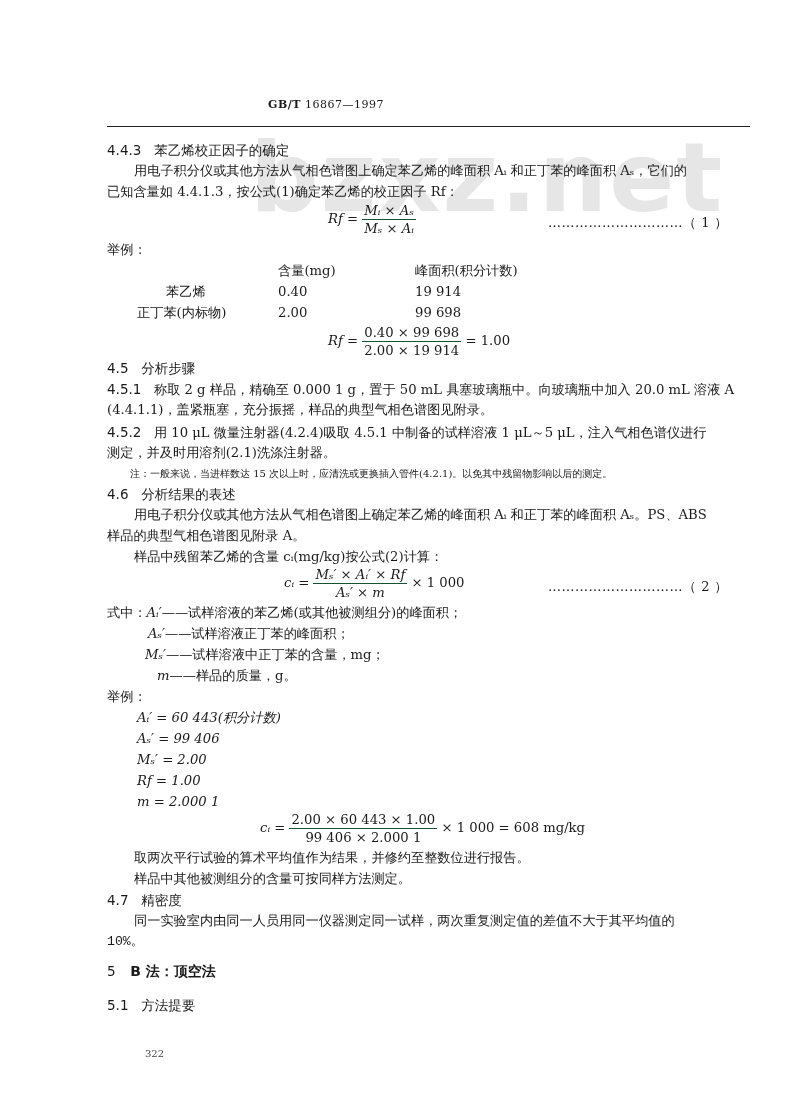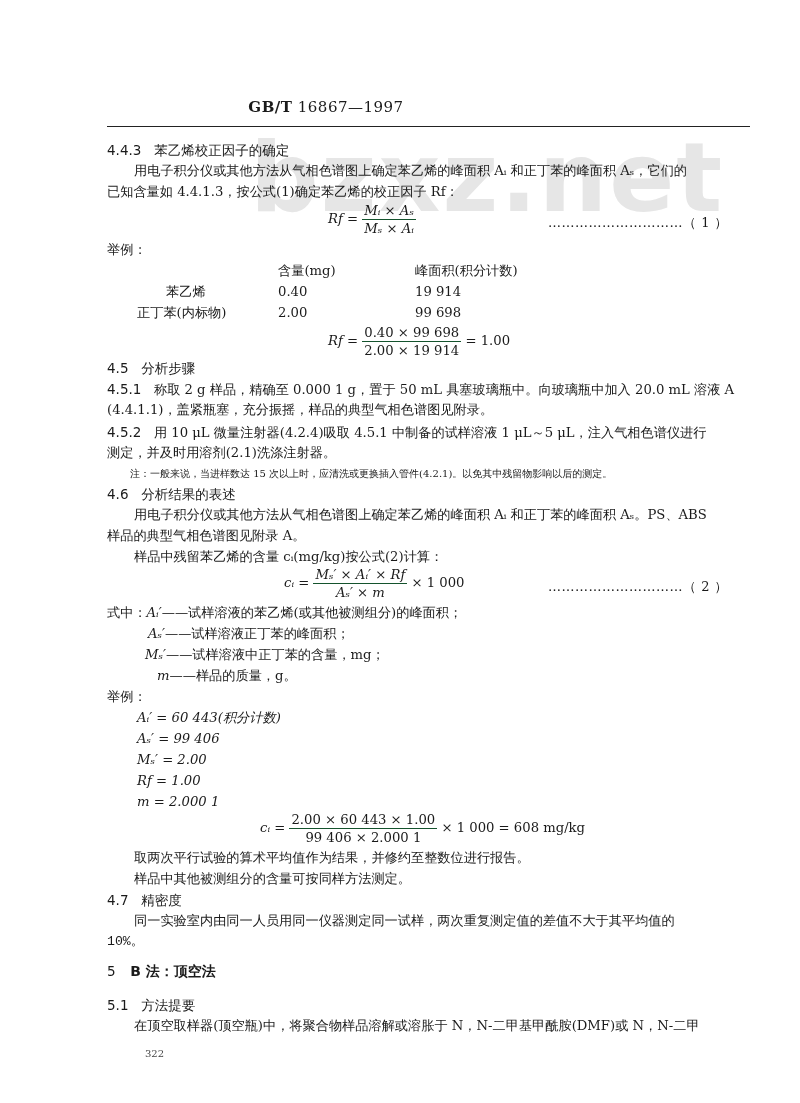--- a/index.html
+++ b/index.html
@@ -1,21 +1,21 @@
 <!DOCTYPE html>
 <html><head>
 <meta charset="utf-8">
 <style>
   html, body { margin:0; padding:0; background:#fff; }
   body { width:800px; height:1103px; position:relative; overflow:hidden;
          font-family:"DejaVu Serif", "Liberation Serif", serif; color:#1a1a1a; }
   .page { position:absolute; left:0; top:0; width:800px; height:1103px; }
   .watermark { position:absolute; left:250px; top:130px; font-family:"DejaVu Sans","Liberation Sans",sans-serif;
                font-weight:bold; font-size:96px; color:#e6e6e6; letter-spacing:2px; z-index:0; line-height:1; }
-  .hdr { position:absolute; left:0; top:98px; width:652px; text-align:center; font-size:15px; letter-spacing:0.5px; z-index:1;}
+  .hdr { position:absolute; left:0; top:98px; width:652px; text-align:center; font-size:11px; letter-spacing:0.5px; z-index:1;}
   .hdr b { font-weight:bold; }
   .hdr-rule { position:absolute; left:107px; top:126px; width:643px; height:1px; background:#222; z-index:1;}
   .ln { position:absolute; font-size:13.2px; line-height:16px; white-space:nowrap; z-index:1; }
   .sec { font-family:"DejaVu Sans","Liberation Sans",sans-serif; font-size:13.5px; }
   .note { font-size:10px; }
   i, .it { font-style:italic; }
   .frac { display:inline-block; vertical-align:middle; text-align:center; }
   .frac .num { display:block; border-bottom:1px solid #14532d; padding:0 2px 1px; line-height:15px; }
   .frac .den { display:block; padding:1px 2px 0; line-height:15px; }
   .eqno { position:absolute; font-size:13px; white-space:nowrap; z-index:1; letter-spacing:0.5px; }
@@ -148,16 +148,15 @@
 
   <div class="ln h5" style="left:107px;top:963px;">
     <span class="sec" style="font-weight:normal">5</span>&nbsp;&nbsp;
     <span>B 法：顶空法</span>
   </div>
 
   <div class="ln sec" style="left:107px;top:997px;">
     <span>5.1</span>&nbsp;&nbsp;
     <span>方法提要</span>
   </div>
-  <div class="ln" style="left:134px;top:1018px;">在顶空取样器(顶空瓶)中，将聚合物样品溶解或溶胀于 N，N-二甲基甲酰胺(DMF)或 N，N-二甲</div>
 
   <div class="pagenum">322</div>
 </div>
 
 </body></html>

